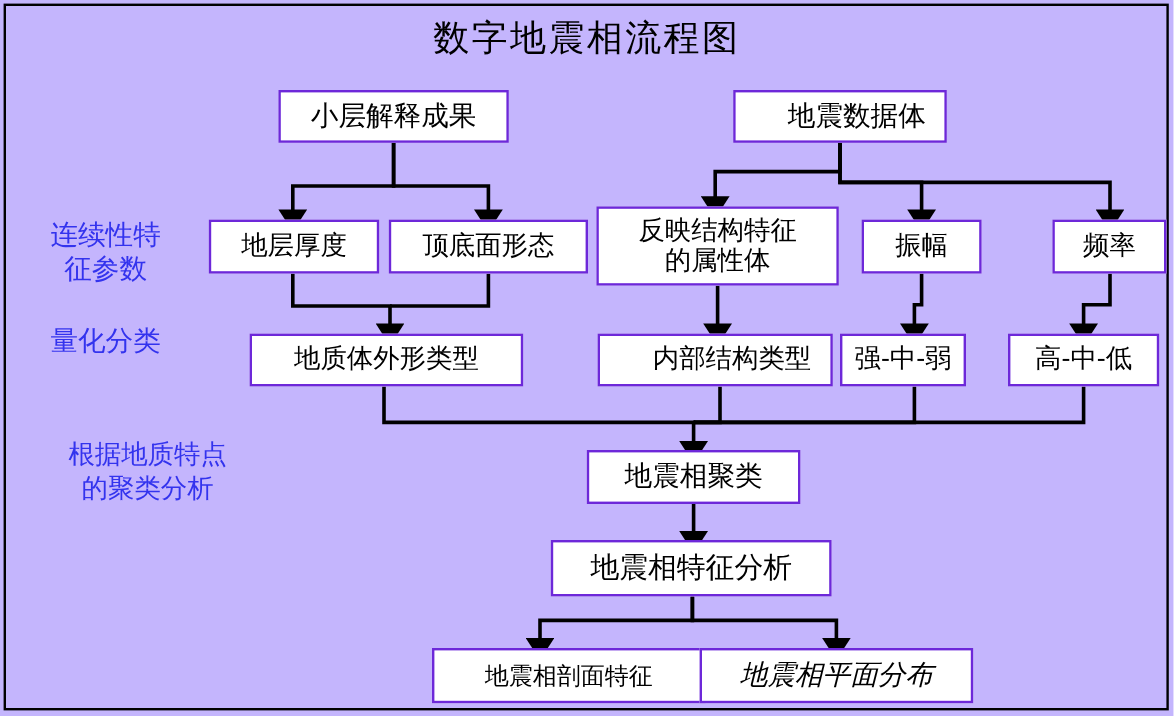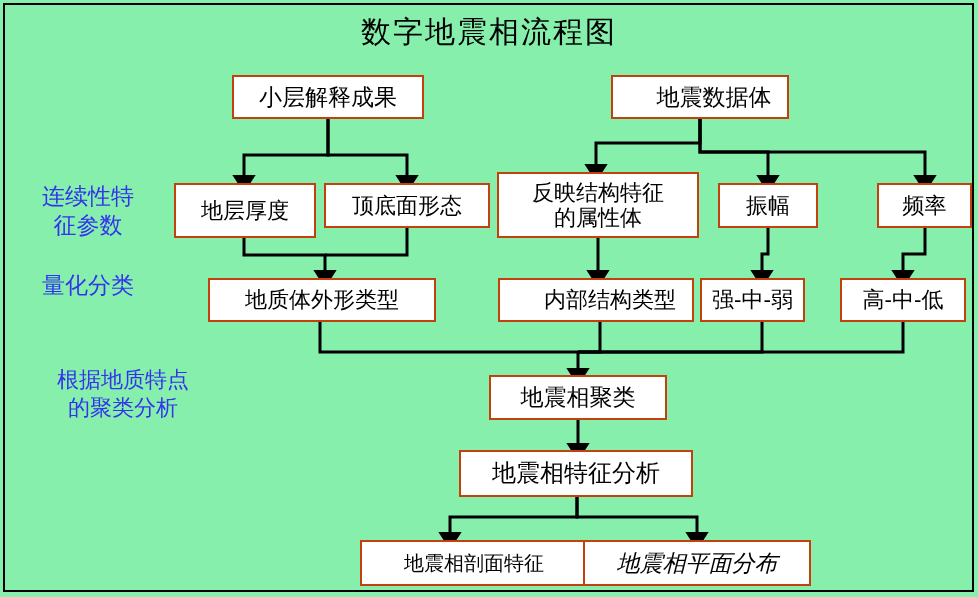--- a/index.html
+++ b/index.html
@@ -4,21 +4,21 @@
 <style>
   html, body {
     margin: 0;
     padding: 0;
     background: #ffffff;
   }
   #canvas {
     position: relative;
     width: 978px;
     height: 597px;
-    background: #86efac;
+    background: #c4b5fd;
     overflow: hidden;
     font-family: "DejaVu Serif", "Liberation Serif", serif;
   }
   #frame {
     position: absolute;
     left: 3px;
     top: 3px;
     width: 971px;
     height: 589px;
     border: 2px solid #000000;
@@ -32,21 +32,21 @@
     width: 978px;
     text-align: center;
     font-size: 30px;
     font-family: "DejaVu Serif", "Liberation Serif", serif;
     color: #000000;
     letter-spacing: 2px;
     white-space: nowrap;
   }
   .node {
     position: absolute;
-    border: 2px solid #c2410c;
+    border: 2px solid #6d28d9;
     background: #ffffff;
     box-sizing: border-box;
     display: flex;
     align-items: center;
     justify-content: center;
     text-align: center;
     color: #000000;
     font-family: "DejaVu Serif", "Liberation Serif", serif;
     font-size: 21px;
     line-height: 1.15;
@@ -107,21 +107,21 @@
         <path d="M903,322 L903,352 L578,352" fill="none" stroke="#000000" stroke-width="3" stroke-linecap="butt" stroke-linejoin="miter"></path>
         <path d="M578,420 L578,444" fill="none" stroke="#000000" stroke-width="3" stroke-linecap="butt" stroke-linejoin="miter" marker-end="url(#arrowhead)"></path>
         <path d="M577,497 L577,517 L450,517 L450,533" fill="none" stroke="#000000" stroke-width="3" stroke-linecap="butt" stroke-linejoin="miter" marker-end="url(#arrowhead)"></path>
         <path d="M577,497 L577,517 L697,517 L697,533" fill="none" stroke="#000000" stroke-width="3" stroke-linecap="butt" stroke-linejoin="miter" marker-end="url(#arrowhead)"></path>
       </g>
   </svg>
 
   <div id="node-layer">
       <div class="node" style="left: 232px; top: 75px; width: 192px; height: 44px; font-size: 23px;">小层解释成果</div>
       <div class="node" style="left: 611px; top: 75px; width: 178px; height: 44px; font-size: 23px; padding-left: 28px;">地震数据体</div>
-      <div class="node" style="left: 174px; top: 183px; width: 142px; height: 55px; font-size: 22px;">地层厚度</div>
+      <div class="node" style="left: 174px; top: 183px; width: 142px; height: 45px; font-size: 22px;">地层厚度</div>
       <div class="node" style="left: 324px; top: 183px; width: 166px; height: 45px; font-size: 22px;">顶底面形态</div>
       <div class="node" style="left: 497px; top: 172px; width: 202px; height: 66px; font-size: 22px;">反映结构特征
 的属性体</div>
       <div class="node" style="left: 718px; top: 183px; width: 100px; height: 45px; font-size: 22px;">振幅</div>
       <div class="node" style="left: 877px; top: 183px; width: 95px; height: 45px; font-size: 22px;">频率</div>
       <div class="node" style="left: 208px; top: 278px; width: 228px; height: 44px; font-size: 22px;">地质体外形类型</div>
       <div class="node" style="left: 498px; top: 278px; width: 196px; height: 44px; font-size: 22px; padding-left: 28px;">内部结构类型</div>
       <div class="node" style="left: 700px; top: 278px; width: 105px; height: 44px; font-size: 22px;">强-中-弱</div>
       <div class="node" style="left: 840px; top: 278px; width: 126px; height: 44px; font-size: 22px;">高-中-低</div>
       <div class="node" style="left: 489px; top: 375px; width: 178px; height: 45px; font-size: 23px; text-align: center;">地震相聚类</div>

